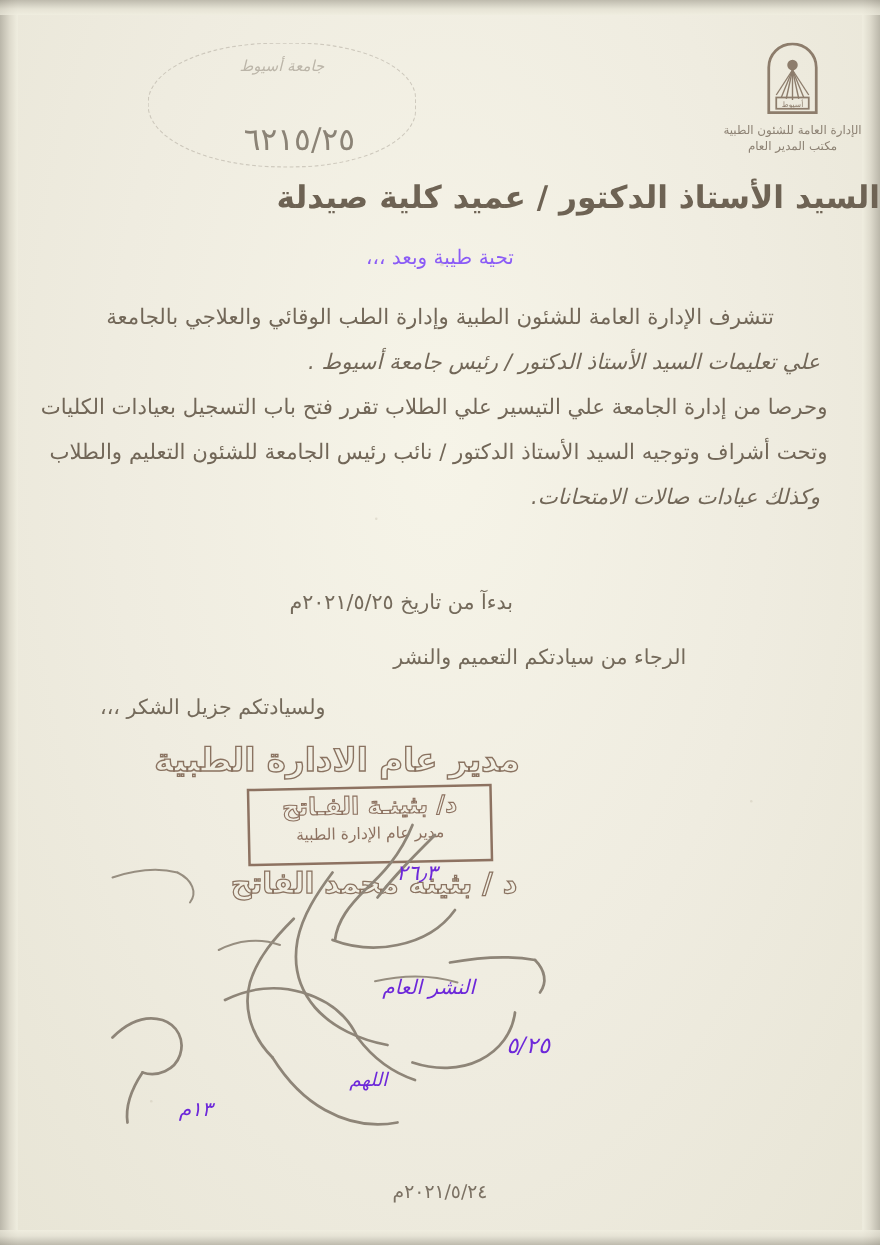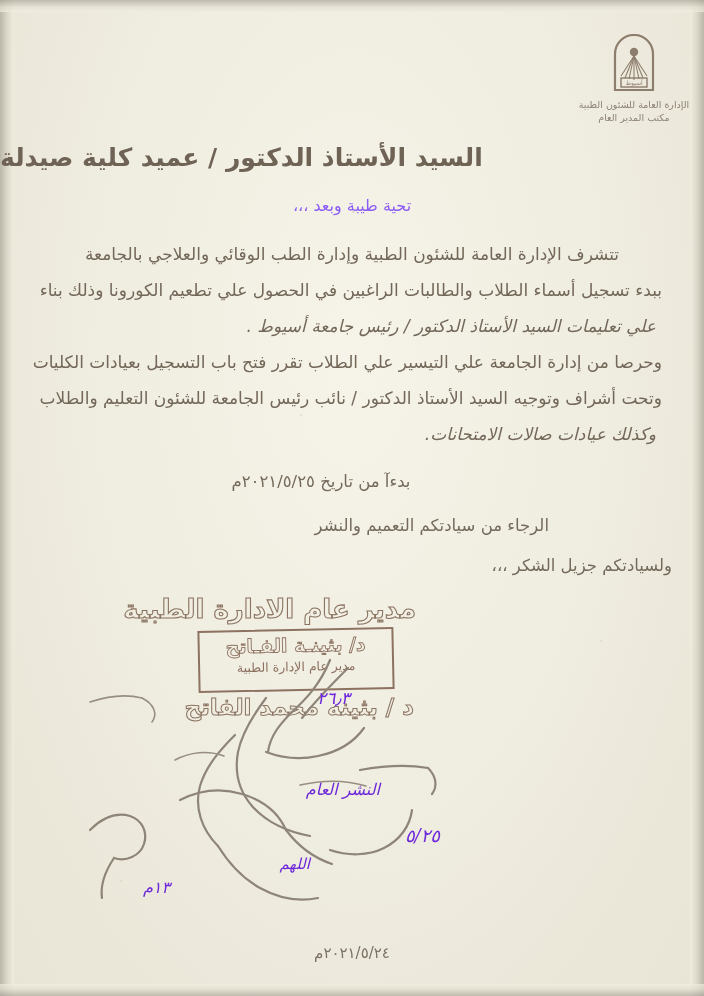--- a/index.html
+++ b/index.html
@@ -118,21 +118,21 @@
     direction: ltr;
   }
   .stamp-number .num-right { margin-left: 28px; }
 
   
   .doc-title {
     position: absolute;
     top: 143px;
     left: 0;
     width: 704px;
-    text-align: left;
+    text-align: right;
     font-size: 25px;
     font-weight: bold;
     color: #6e6354;
     letter-spacing: 0px;
   }
   .greeting {
     position: absolute;
     top: 196px;
     left: 0;
     width: 704px;
@@ -176,21 +176,21 @@
     font-size: 16.5px;
     color: #746a5b;
     padding-right: 12px;
     box-sizing: border-box;
   }
   .thanks-line {
     position: absolute;
     top: 556px;
     left: 0;
     width: 672px;
-    text-align: right;
+    text-align: left;
     font-size: 16.5px;
     color: #746a5b;
     padding-left: 80px;
     box-sizing: border-box;
   }
 
   
   .signature-area {
     position: absolute;
     top: 594px;
@@ -308,28 +308,34 @@
         <line x1="23" y1="22" x2="32" y2="44"></line>
         <line x1="23" y1="22" x2="36" y2="42"></line>
       </g>
       <rect x="10" y="44" width="26" height="9" fill="none" stroke="#8d7d6c" stroke-width="1.4"></rect>
       <text x="23" y="51.4" font-size="6" fill="#8d7d6c" text-anchor="middle" font-family="DejaVu Sans, sans-serif">أسيوط</text>
     </svg>
     <div class="letterhead-line">الإدارة العامة للشئون الطبية</div>
     <div class="letterhead-line">مكتب المدير العام</div>
   </div>
 
+  <div class="top-stamp">
+    <div class="stamp-oval"></div>
+    <div class="stamp-script">جامعة أسيوط</div>
+    <div class="stamp-number">
+      <span class="num-right">٦٢١</span><span>٥/٢٥</span>
+    </div>
+  </div>
 
   <div class="doc-title">السيد الأستاذ الدكتور / عميد كلية صيدلة</div>
 
   <div class="greeting">تحية طيبة وبعد ،،،</div>
 
   <div class="body-block">
     <span class="body-line center-ish">تتشرف الإدارة العامة للشئون الطبية وإدارة الطب الوقائي والعلاجي بالجامعة</span>
-    <span class="body-line">ببدء تسجيل أسماء الطلاب والطالبات الراغبين في الحصول علي تطعيم الكورونا وذلك بناء</span>
     <span class="body-line line-indent-start">علي تعليمات السيد الأستاذ الدكتور / رئيس جامعة أسيوط .</span>
     <span class="body-line">وحرصا من إدارة الجامعة علي التيسير علي الطلاب تقرر فتح باب التسجيل بعيادات الكليات</span>
     <span class="body-line">وتحت أشراف وتوجيه السيد الأستاذ الدكتور / نائب رئيس الجامعة للشئون التعليم والطلاب</span>
     <span class="body-line line-indent-start">وكذلك عيادات صالات الامتحانات.</span>
   </div>
 
   <div class="date-line">بدءآ من تاريخ ٢٠٢١/٥/٢٥م</div>
 
   <div class="request-line">الرجاء من سيادتكم التعميم والنشر</div>
 

